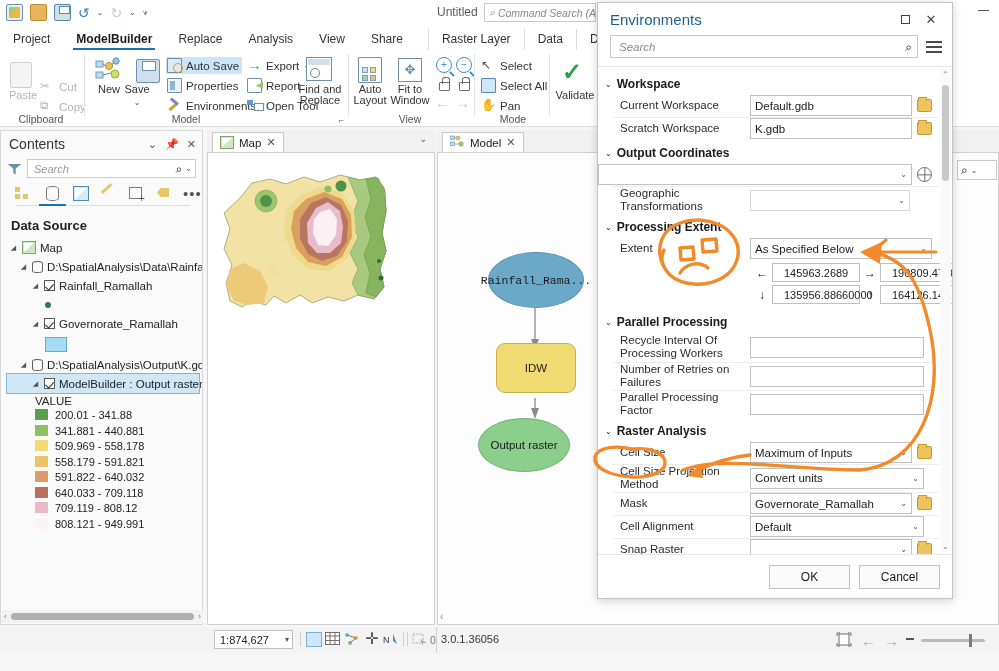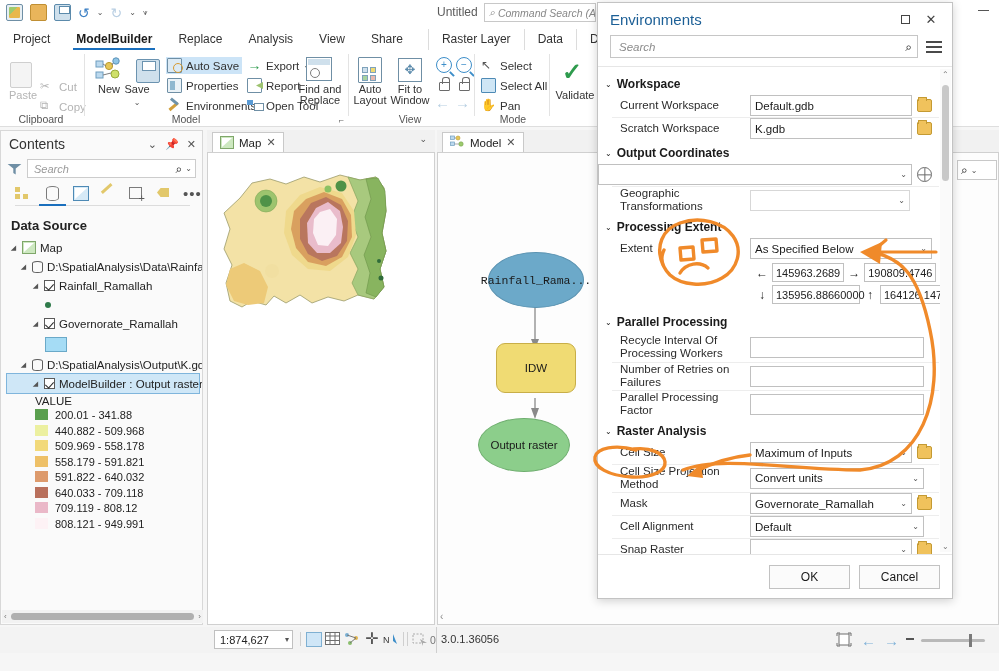--- a/index.html
+++ b/index.html
@@ -268,21 +268,21 @@
     border: 1px solid #c49a33; border-radius: 1px 2px 2px 2px; position: relative; }
   .folder-btn::before { content:""; position:absolute; left:0; top:-3px; width:7px; height:3px;
     background:#f0c25c; border:1px solid #c49a33; border-bottom:none; border-radius:1px 1px 0 0;}
   .globe-btn { width: 15px; height: 15px; flex: 0 0 15px; border: 1.4px solid #6c6c6c; border-radius: 50%; position:relative;}
   .globe-btn::before{content:"";position:absolute;left:50%;top:0;width:1.3px;height:100%;background:#6c6c6c;transform:translateX(-50%);}
   .globe-btn::after{content:"";position:absolute;top:50%;left:0;width:100%;height:1.3px;background:#6c6c6c;transform:translateY(-50%);}
   .extent-grid { padding: 3px 7px 2px 158px; }
   .extent-line { display: flex; align-items: center; gap: 4px; margin-bottom: 3px; }
   .ex-arrow { font-size: 12px; color: #1a1a1a; width: 12px; text-align: center; flex: 0 0 12px;}
   .ex-in { width: 88px; height: 19px; border: 1px solid #c0c0c0; background: #fff;
-    display: flex; align-items: center; padding: 0 3px; font-size: 11px; }
+    display: flex; align-items: center; padding: 0 11px; font-size: 11px; }
   .dlg-vscroll { position: absolute; right: 1px; top: 2px; width: 11px; bottom: 2px; background: #fafafa; }
   .dlg-vscroll .thumb { position: absolute; left: 2px; top: 16px; width: 7px; height: 96px; background: #c8c8c8; border-radius: 4px;}
   .dlg-vscroll .up { position: absolute; left: 2px; top: 1px; font-size: 8px; color: #777; }
   .dlg-vscroll .dn { position: absolute; left: 2px; bottom: 1px; font-size: 8px; color: #777; }
   .dlg-footer { height: 44px; border-top: 1px solid #e6e6e6; display: flex; align-items: center;
     justify-content: flex-end; gap: 9px; padding-right: 12px; }
   .dlg-action { width: 81px; height: 24px; border: 1px solid #c2c2c2; background: #fbfbfb;
     display: flex; align-items: center; justify-content: center; font-size: 12px; color: #1a1a1a; }
 
   
@@ -541,22 +541,22 @@
         <span>ModelBuilder : Output raster:Idw_Ra</span>
       </div>
 
       <div class="legend-title">VALUE</div>
 
       <div class="legend-row">
         <span class="legend-sw" style="background:#5a9f4e;"></span>
         <span>200.01 - 341.88</span>
       </div>
       <div class="legend-row">
-        <span class="legend-sw" style="background:#ecf0a0;"></span>
-        <span>440.882 - 509.968</span>
+        <span class="legend-sw" style="background:#8cc163;"></span>
+        <span>341.881 - 440.881</span>
       </div>
       <div class="legend-row">
         <span class="legend-sw" style="background:#f2d97a;"></span>
         <span>509.969 - 558.178</span>
       </div>
       <div class="legend-row">
         <span class="legend-sw" style="background:#eec067;"></span>
         <span>558.179 - 591.821</span>
       </div>
       <div class="legend-row">

